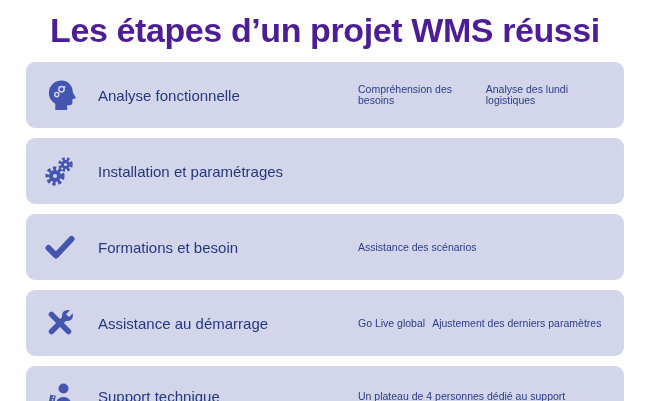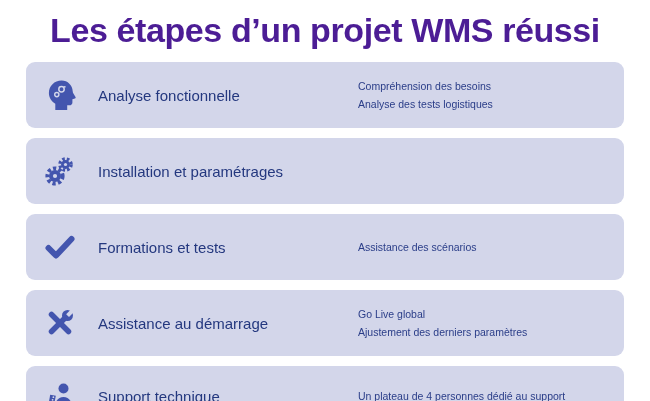--- a/index.html
+++ b/index.html
@@ -32,21 +32,21 @@
   .row.tall { height: 60px; }
   .icon-wrap { width: 36px; height: 36px; flex: none; display: flex; align-items: center; justify-content: center; }
   .icon-wrap svg { display: block; }
   .row-title {
     margin-left: 20px;
     width: 260px; flex: none;
     font-size: 15px;
     color: #24387f;
   }
   .details {
-    display: flex; flex-direction: column; gap: 7px;
+    display: flex; flex-direction: row; gap: 7px;
     font-size: 10.5px; line-height: 11px;
     color: #2a3d88;
     flex: 1; min-width: 0;
   }
 </style>
 </head>
 <body>
 
 <div class="canvas">
   <h1 class="page-title">Les étapes d’un projet WMS réussi</h1>
@@ -58,21 +58,21 @@
         <svg width="36" height="36" viewBox="0 0 36 36">
           <path fill="#4355ae" d="M19.6 3.5c6.2 0 10.8 4.8 11.1 10.7.05 1 .4 2 1 2.9l1.8 2.8c.4.6.08 1.4-.6 1.6l-2.5.7v3.2c0 1.6-1.3 2.9-2.9 2.9h-2.3v4.8H13.3v-6.3c-3.9-2.3-6.4-6.3-6.4-10.8C6.9 9 12.4 3.5 19.6 3.5z"></path>
           <circle cx="19.5" cy="12.3" r="2.7" fill="none" stroke="#d3d6ea" stroke-width="1.5"></circle>
           <circle cx="14.8" cy="17.6" r="2.1" fill="none" stroke="#d3d6ea" stroke-width="1.4"></circle>
           <circle cx="22.8" cy="9.8" r="0.9" fill="#d3d6ea"></circle>
         </svg>
       </span>
       <div class="row-title">Analyse fonctionnelle</div>
       <div class="details">
         <div>Compréhension des besoins</div>
-        <div>Analyse des tests logistiques</div>
+        <div>Analyse des lundi logistiques</div>
       </div>
     </div>
 
     <div class="row">
       <span class="icon-wrap">
         <svg width="36" height="36" viewBox="0 0 36 36">
           <circle cx="13" cy="23" r="7.6" fill="none" stroke="#4355ae" stroke-width="4" stroke-dasharray="3.2 2.4"></circle>
           <circle cx="13" cy="23" r="6" fill="#4355ae"></circle>
           <circle cx="13" cy="23" r="2.1" fill="#d3d6ea"></circle>
           <circle cx="23.5" cy="11.5" r="5.6" fill="none" stroke="#4355ae" stroke-width="3.4" stroke-dasharray="2.5 2"></circle>
@@ -82,21 +82,21 @@
       </span>
       <div class="row-title">Installation et paramétrages</div>
     </div>
 
     <div class="row">
       <span class="icon-wrap">
         <svg width="36" height="36" viewBox="0 0 36 36">
           <path d="M6.5 19 l7.5 7.5 L29.5 10" fill="none" stroke="#4355ae" stroke-width="6" stroke-linecap="round" stroke-linejoin="round"></path>
         </svg>
       </span>
-      <div class="row-title">Formations et tests</div>
+      <div class="row-title">Formations et besoin</div>
       <div class="details">
         <div>Assistance des scénarios</div>
       </div>
     </div>
 
     <div class="row">
       <span class="icon-wrap">
         <svg width="36" height="36" viewBox="0 0 36 36">
           <line x1="9.5" y1="26.5" x2="22.5" y2="13.5" stroke="#4355ae" stroke-width="5.5" stroke-linecap="round"></line>
           <circle cx="25.5" cy="10.5" r="5.5" fill="#4355ae"></circle>

